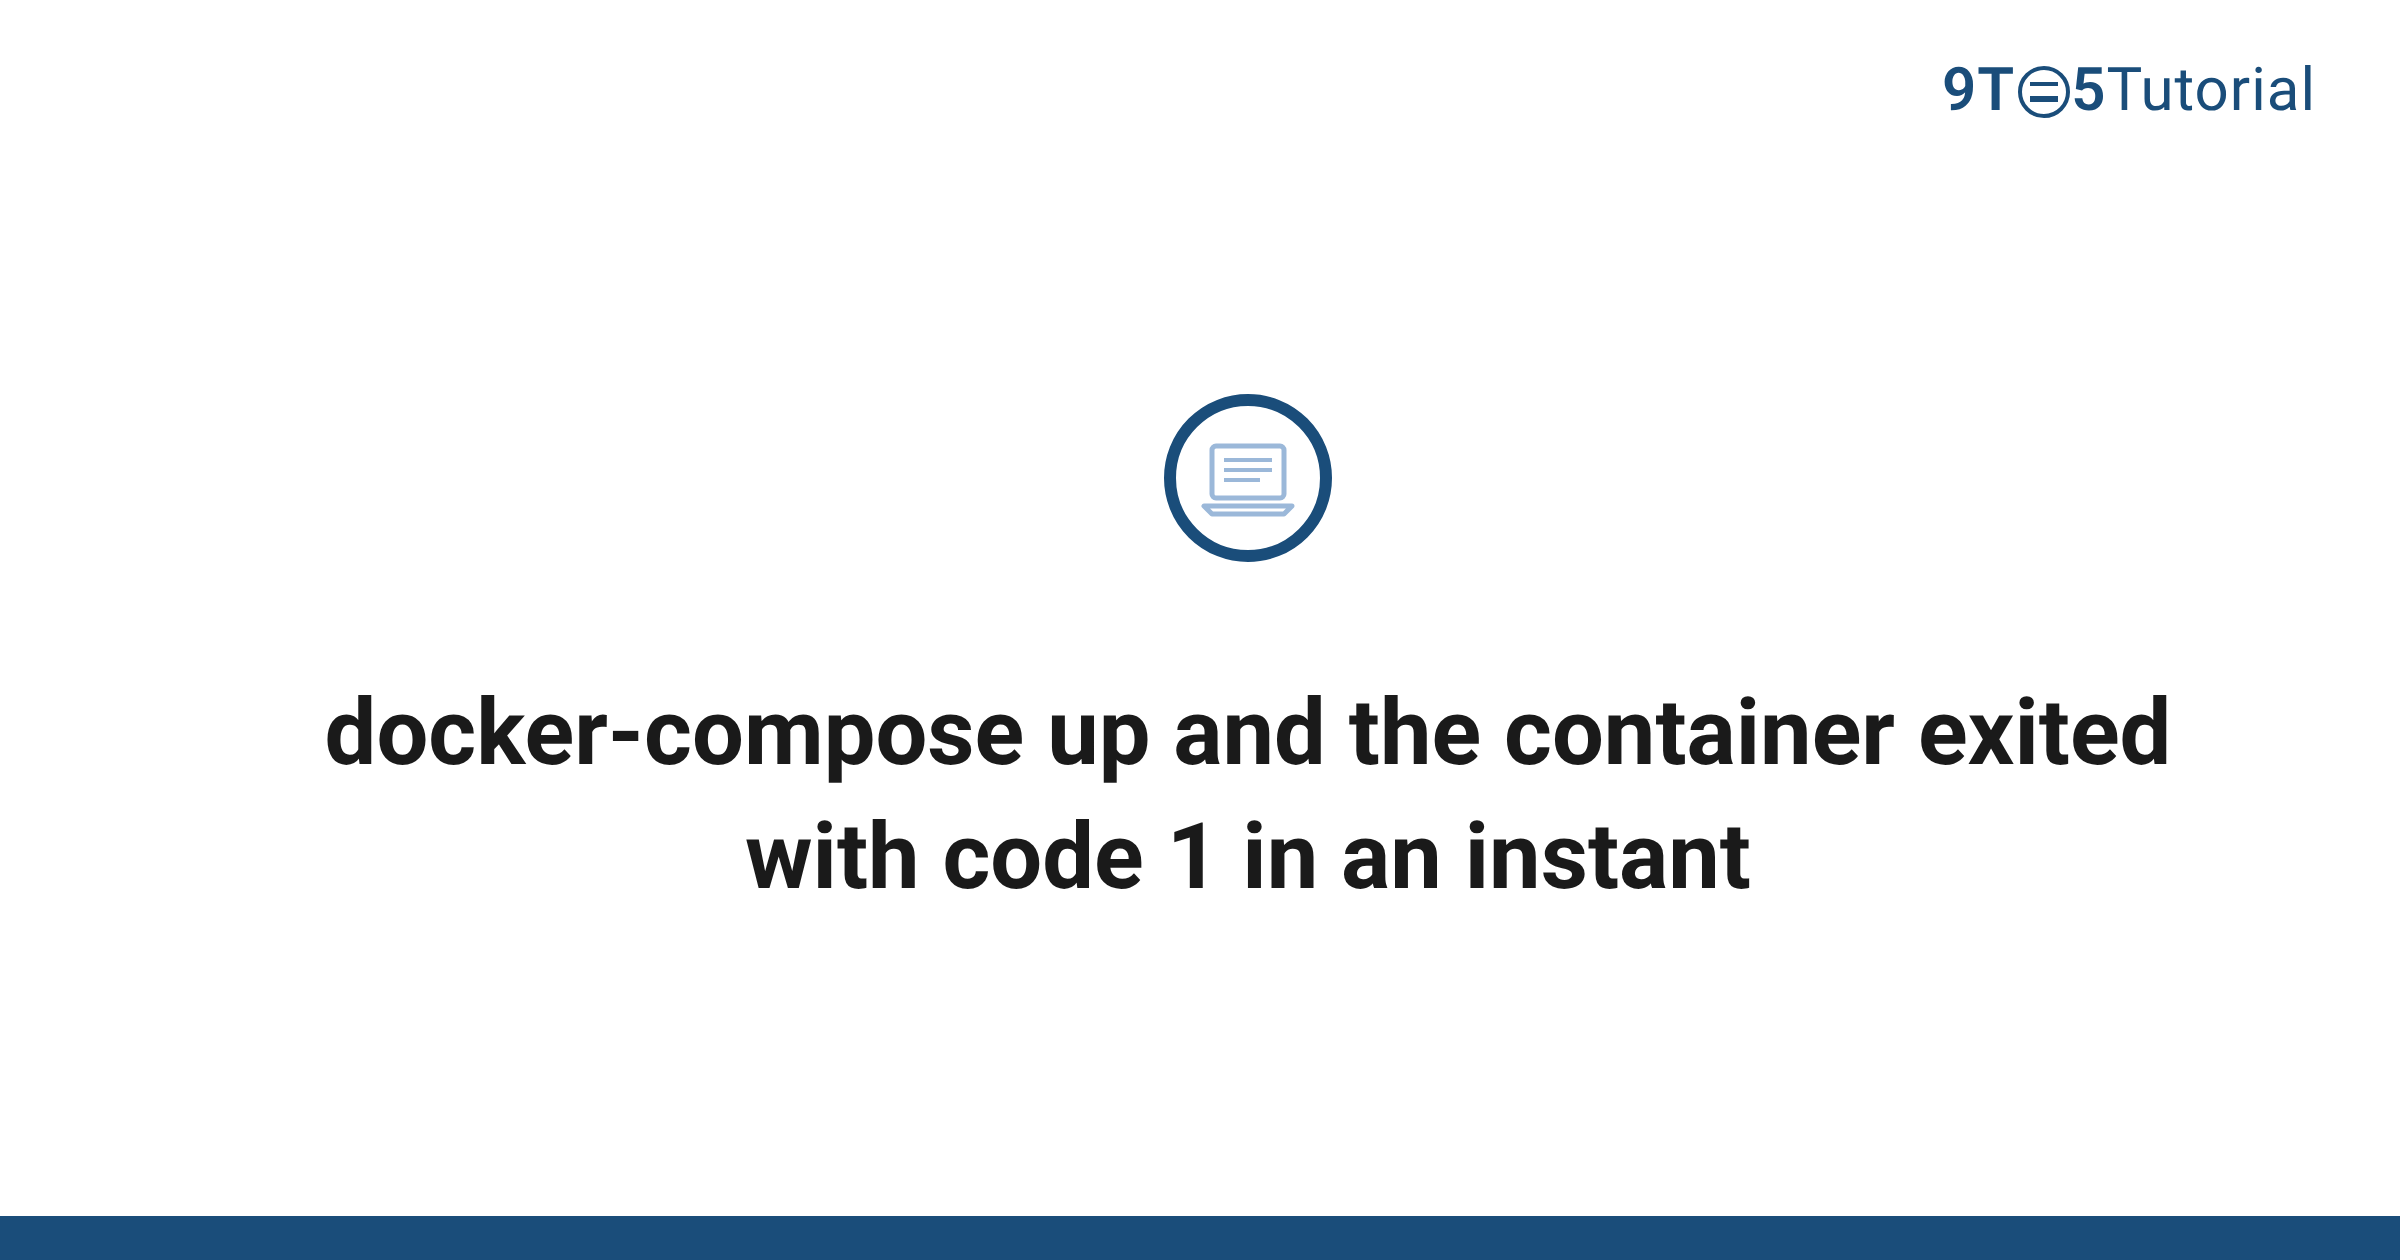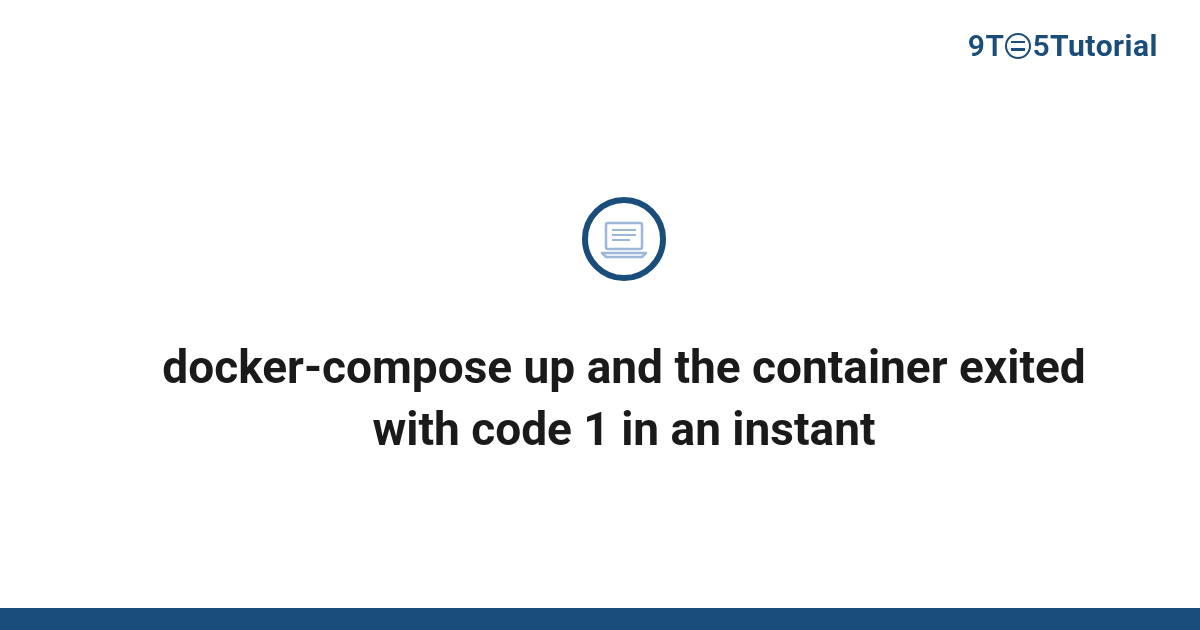--- a/index.html
+++ b/index.html
@@ -57,21 +57,21 @@
       position: absolute;
       width: 14px;
       height: 2.5px;
       background: #1a4d7a;
       bottom: 6px;
     }
     .brand .five {
       font-weight: 600;
     }
     .brand .tutorial {
-      font-weight: 700;
+      font-weight: 400;
     }
     .content {
       position: absolute;
       top: 0;
       left: 0;
       width: 100%;
       height: 100%;
       display: flex;
       flex-direction: column;
       align-items: center;

